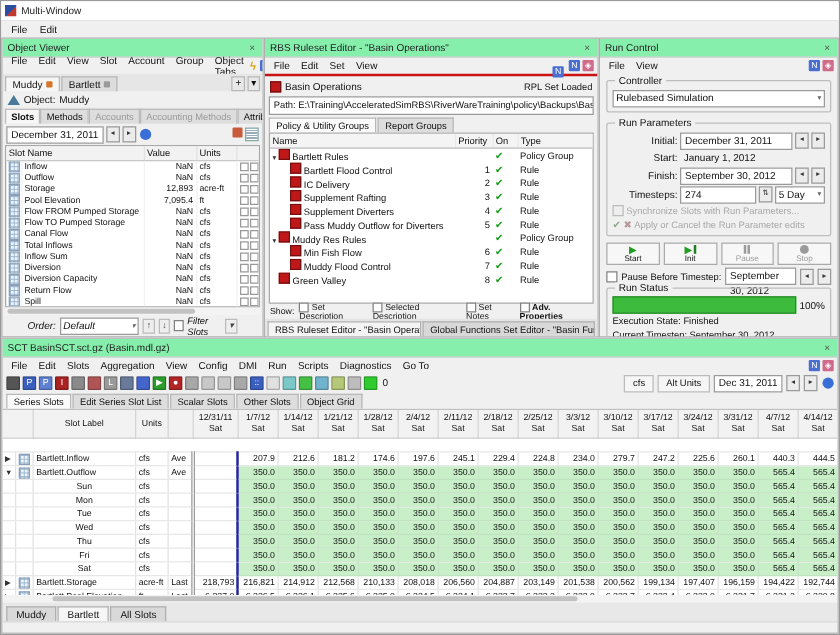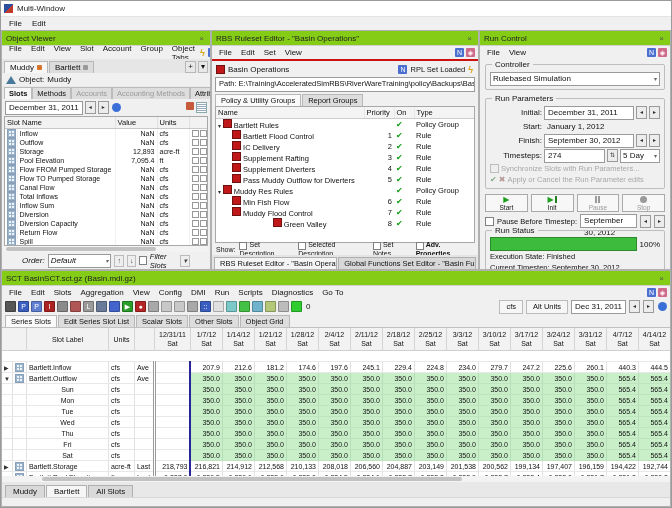--- a/index.html
+++ b/index.html
@@ -7,21 +7,21 @@
   .win{position:relative;width:672px;height:508px;background:#f0f0f0;border:1px solid #9a9a9a;box-sizing:border-box;display:flex;flex-direction:column;}
   
   .tbar{height:15px;background:#ffffff;display:flex;align-items:center;padding:0 3px;flex:0 0 auto;border-bottom:1px solid #e4e4e4;}
   .appico{width:9px;height:9px;background:linear-gradient(135deg,#2d4fa0 55%,#c23a2e 55%);margin-right:4px;}
   .tbar .ttl{font-size:8px;color:#222;}
   .mbar{height:13px;display:flex;align-items:center;gap:2px;background:#f0f0f0;padding:0 4px;flex:0 0 auto;}
   .mi{font-size:8px;padding:0 4px;color:#111;}
   
   .panels{display:flex;flex:0 0 240px;height:240px;}
   .panel{border:1px solid #b0b0b0;background:#f0f0f0;display:flex;flex-direction:column;box-sizing:border-box;overflow:hidden;}
-  .ptitle{height:14px;background:#84cc16;border-bottom:1px solid #d0d0d0;display:flex;align-items:center;padding:0 4px;font-size:8px;color:#222;flex:0 0 auto;}
+  .ptitle{height:14px;background:#86efac;border-bottom:1px solid #d0d0d0;display:flex;align-items:center;padding:0 4px;font-size:8px;color:#222;flex:0 0 auto;}
   .ptitle .px{margin-left:auto;font-size:8px;color:#555;padding:0 2px;}
   .pmenu{height:13px;display:flex;align-items:center;gap:1px;padding:0 3px;flex:0 0 auto;}
   .cornicos{margin-left:auto;display:flex;gap:2px;align-items:center;}
   .cico{width:9px;height:9px;font-size:7px;line-height:9px;text-align:center;color:#fff;border-radius:1px;}
   .cico.blue{background:#4a6fd0;}
   .cico.pink{background:#d06a8a;}
   .bolt{color:#d8a414;font-size:9px;font-weight:bold;margin-right:1px;}
   
   .ov{width:210px;flex:0 0 210px;}
   .ovtabs{height:14px;display:flex;align-items:flex-end;padding:0 2px;gap:1px;background:#e6e6e6;flex:0 0 auto;}
@@ -58,21 +58,21 @@
   .combo{border:1px solid #9a9a9a;background:#fff;font-size:8px;padding:0 2px;height:12px;line-height:12px;display:flex;align-items:center;gap:4px;}
   .combo .ar{color:#666;font-size:6px;}
   .updn{font-size:7px;color:#444;border:1px solid #bbb;background:#eee;padding:0 2px;line-height:10px;}
   .cb{display:inline-block;width:7px;height:7px;border:1px solid #808080;background:#fff;vertical-align:middle;}
   .cb.dis{border-color:#bdbdbd;background:#eee;}
   
   .rbs{width:268px;flex:0 0 268px;}
   .redline{height:2px;background:#cc1111;flex:0 0 auto;margin-bottom:1px;}
   .setrow{height:15px;display:flex;align-items:center;gap:3px;padding:0 4px;font-size:8px;flex:0 0 auto;}
   .rico{display:inline-block;width:7px;height:7px;background:#c01818;border:1px solid #701010;flex:0 0 auto;}
-  .setrow .right{margin-left:auto;display:flex;align-items:center;gap:3px;}
+  .setrow .right{margin-left:auto;display:flex;align-items:center;gap:3px;flex-direction:column;}
   .pathrow{height:13px;margin:0 3px 1px;border:1px solid #9a9a9a;background:#fff;font-size:7.5px;line-height:12px;padding:0 3px;white-space:nowrap;overflow:hidden;flex:0 0 auto;}
   .rtabs{height:13px;display:flex;align-items:flex-end;padding:0 3px;gap:1px;flex:0 0 auto;}
   .rtab{font-size:7.5px;padding:1px 5px;border:1px solid #b8b8b8;border-bottom:none;background:#ddd;}
   .rtab.act{background:#fafafa;}
   .treewrap{flex:1 1 auto;background:#fff;border:1px solid #a8a8a8;margin:0 3px;overflow:hidden;}
   .tree-table{width:100%;table-layout:fixed;}
   .tree-table th{font-size:7.5px;font-weight:normal;text-align:left;height:11px;border-bottom:1px solid #ccc;border-right:1px solid #e8e8e8;background:#f4f4f4;padding:0 2px;}
   .tree-table td{font-size:7.5px;height:11px;padding:0 2px;white-space:nowrap;overflow:hidden;}
   .chk{color:#0f9b0f;font-size:8px;}
   .showrow{height:12px;display:flex;align-items:center;gap:4px;padding:0 4px;font-size:7px;flex:0 0 auto;}
@@ -419,21 +419,21 @@
                 <td><span class="chk">✔</span></td>
                 <td>Rule</td>
               </tr>
               <tr>
                 <td style="padding-left: 16px;"><span class="rico"></span> Muddy Flood Control</td>
                 <td style="text-align: right;">7</td>
                 <td><span class="chk">✔</span></td>
                 <td>Rule</td>
               </tr>
               <tr>
-                <td style="padding-left: 21px; text-align: center;"><span class="rico"></span> Green Valley</td>
+                <td style="padding-left: 7px;"><span class="rico"></span> Green Valley</td>
                 <td style="text-align: right;">8</td>
                 <td><span class="chk">✔</span></td>
                 <td>Rule</td>
               </tr>
             </tbody>
         </table>
       </div>
       <div class="showrow" id="rbs-show">
         <span>Show:</span>
       <span><span class="cbx"></span><span>Set Description</span></span>

